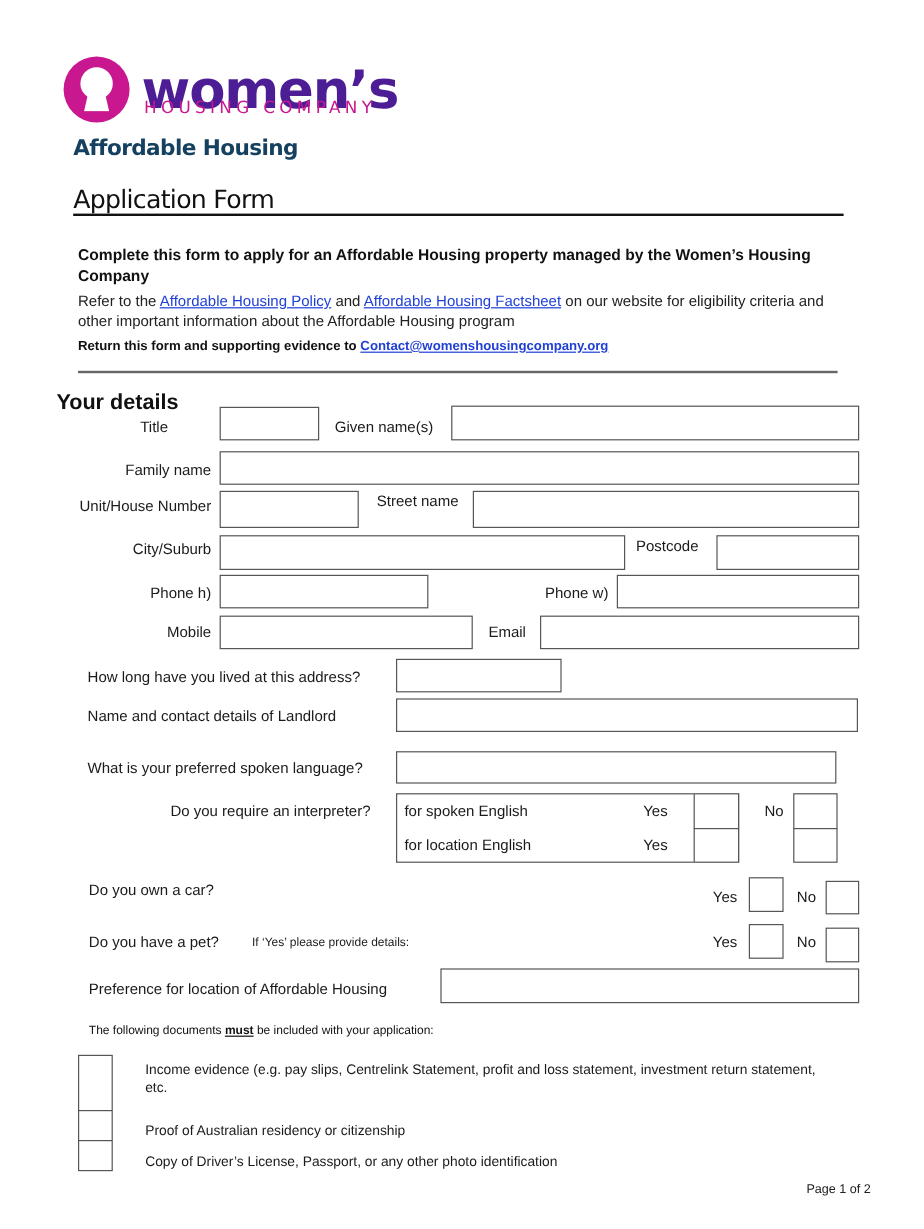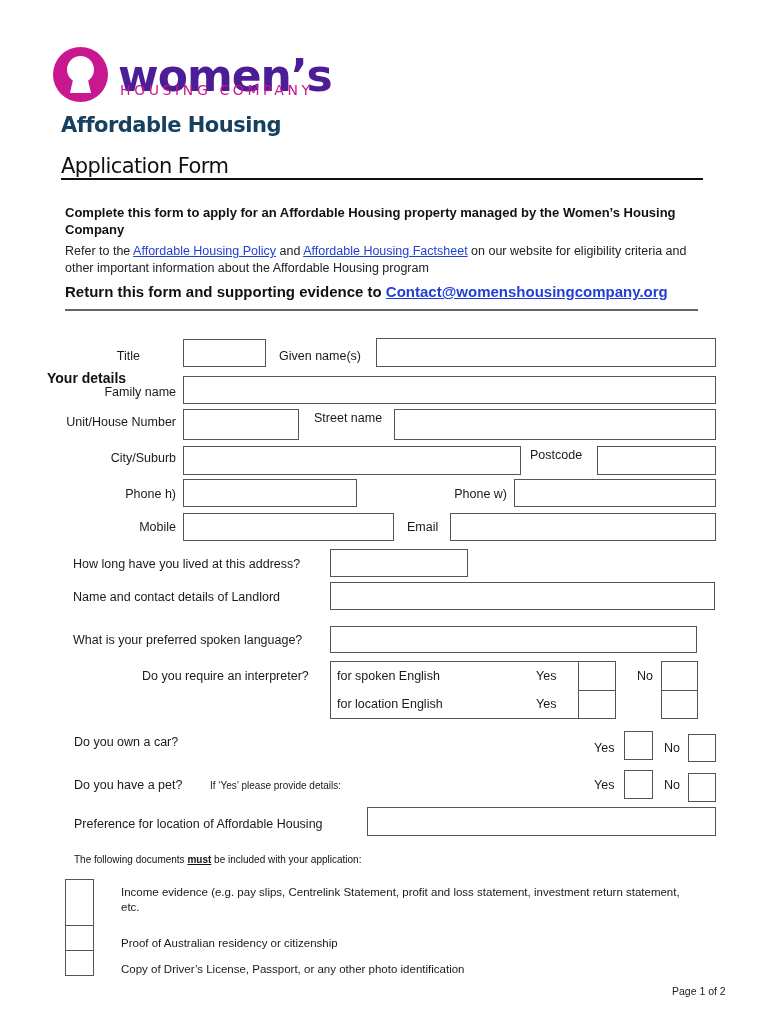--- a/index.html
+++ b/index.html
@@ -10,31 +10,31 @@
   .lbl.r { text-align: right; }
   a.link { color: #1f3fd6; text-decoration: underline; }
 
   
   .logo-circle { position:absolute; left:53px; top:47px; width:55px; height:55px; border-radius:50%; background:#c8178f; }
   .keyhole-top { position:absolute; left:14px; top:9px; width:27px; height:27px; border-radius:50%; background:#fff; }
   .keyhole-bot { position:absolute; left:17px; top:26px; width:21px; height:20px; background:#fff; clip-path: polygon(22% 0, 78% 0, 100% 100%, 0 100%); }
   .logo-word { position:absolute; left:118px; top:52px; font-family:"DejaVu Sans", sans-serif; font-weight:bold; font-size:44px; color:#4c1d95; letter-spacing:-1px; line-height:48px; }
   .logo-sub { position:absolute; left:120px; top:82px; font-family:"DejaVu Sans", sans-serif; font-size:14px; color:#c8178f; letter-spacing:3.6px; }
 
-  .title1 { position:absolute; left:61px; top:113px; font-family:"DejaVu Sans", sans-serif; font-weight:bold; font-size:21px; color:#15405f; letter-spacing:-0.5px; }
+  .title1 { position:absolute; left:61px; top:113px; font-family:"DejaVu Sans", sans-serif; font-weight:bold; font-size:18px; color:#15405f; letter-spacing:-0.5px; }
   .title2 { position:absolute; left:61px; top:154px; font-family:"DejaVu Sans", sans-serif; font-size:21px; color:#111; letter-spacing:-0.6px;text-align:right; }
   .title-rule { position:absolute; left:61px; top:178px; width:642px; height:2px; background:#111; }
 
   .intro-bold { position:absolute; left:65px; top:204px; width:640px; font-size:13px; font-weight:bold; line-height:17px; }
   .intro-ref { position:absolute; left:65px; top:243px; width:640px; font-size:12.5px; line-height:17px; color:#222; }
-  .return { position:absolute; left:65px; top:283px; font-size:15px; font-weight:bold; white-space:nowrap; }
+  .return { position:absolute; left:65px; top:283px; font-size:11px; font-weight:bold; white-space:nowrap; }
   .return a { color:#1f3fd6; }
   .rule2 { position:absolute; left:65px; top:309px; width:633px; height:1.5px; background:#666; }
 
-  .section { position:absolute; left:47px; top:325px; font-size:14px; font-weight:bold;margin-top:45px; }
+  .section { position:absolute; left:47px; top:325px; font-size:18px; font-weight:bold; }
 
   .docs-intro { position:absolute; left:74px; top:854px; font-size:10px; }
   .docs-intro .must { font-weight:bold; text-decoration:underline; }
   .doc-txt { position:absolute; left:121px; font-size:11.5px; line-height:15px; width:560px; color:#1a1a1a; }
   .page-no { position:absolute; left:672px; top:985px; font-size:10.5px; color:#222; }
   .tiny { font-size:10px; }
 </style>
 </head>
 <body>
 

